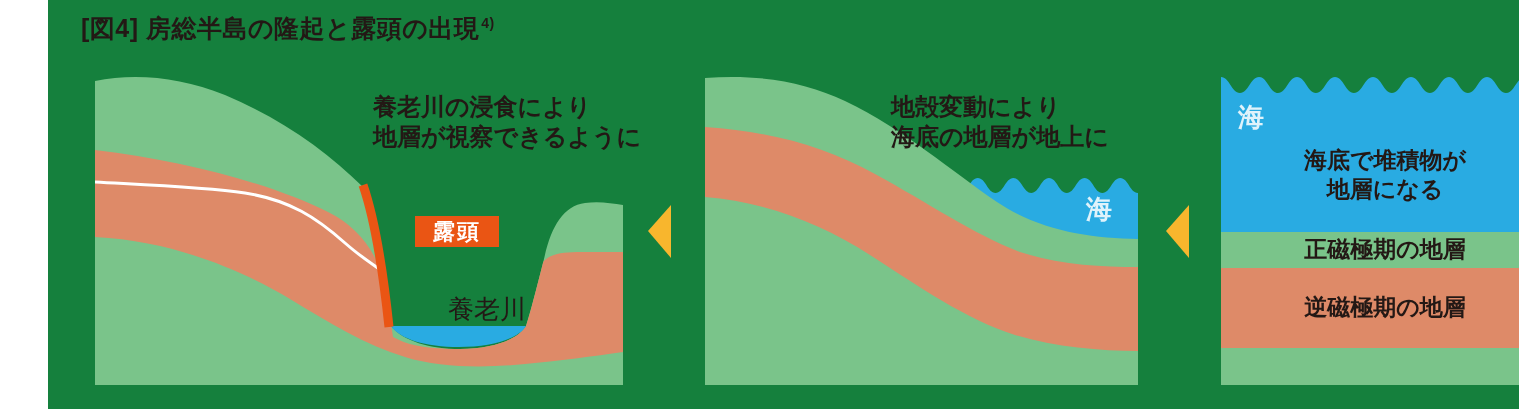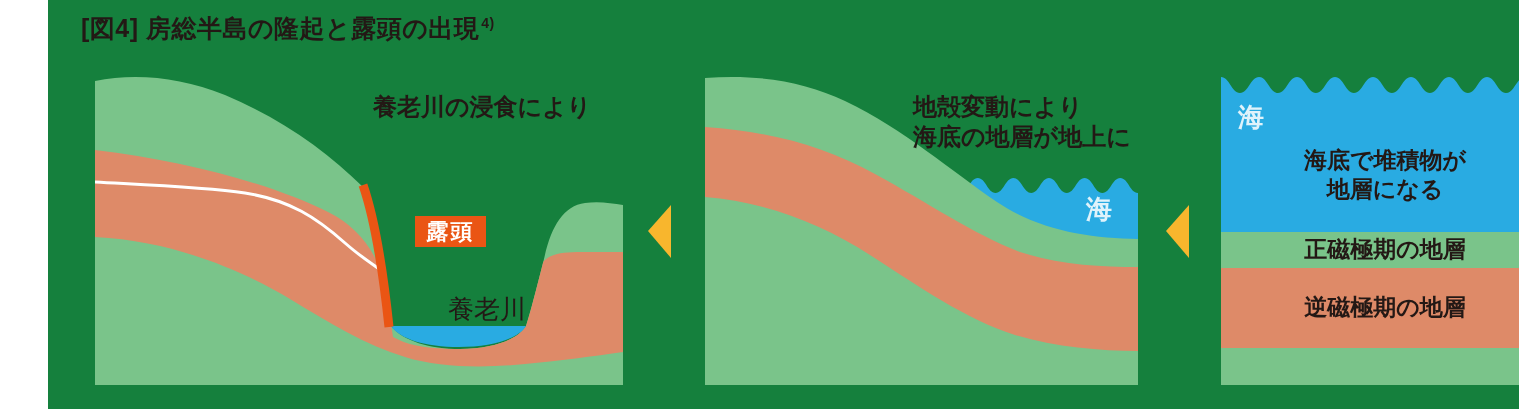--- a/index.html
+++ b/index.html
@@ -15,21 +15,21 @@
   .title{
     position:absolute;left:33px;top:12px;font-size:25px;font-weight:700;
     letter-spacing:0.5px;white-space:nowrap;
   }
   .title .sup{font-size:14px;vertical-align:super;font-weight:700;margin-left:2px;}
   .panel-svg{position:absolute;display:block;}
   .caption{
     position:absolute;font-size:24px;font-weight:700;line-height:30px;white-space:nowrap;
   }
   .badge{
-    position:absolute;left:367px;top:216px;width:71px;height:31px;
+    position:absolute;left:367px;top:216px;width:84px;height:31px;
     background:var(--outcrop-orange);color:var(--badge-text);
     font-size:22px;font-weight:700;display:flex;align-items:center;justify-content:center;
     letter-spacing:2px;
   }
   .river-label{position:absolute;left:400px;top:292px;font-size:26px;font-weight:400;white-space:nowrap;}
   .sea-label{position:absolute;font-size:26px;font-weight:700;color:rgba(255,255,255,.85);}
   .p3-text{position:absolute;left:1173px;width:328px;text-align:center;font-size:23px;font-weight:700;line-height:29px;}
   .arrow-left{
     position:absolute;width:0;height:0;
     border-top:26px solid transparent;border-bottom:27px solid transparent;
@@ -64,20 +64,21 @@
              C437 232 441 212 446 190 C452 179 466 177 486 177 L528 177
              L528 277 C500 281 462 286 430 289 C390 293 345 293 310 282
              C270 270 235 248 195 224 C148 196 80 166 0 162 Z" fill="var(--salmon)"></path>
     <path clip-path="url(#p1clip)" d="M0 107 C55 110 110 112 150 118 C195 125 222 143 250 168 C268 184 284 193 295 202" fill="none" stroke="var(--stratum-line-white)" stroke-width="3"></path>
     <path d="M296 251 L431 251 C424 263 398 272 364 272 C330 272 305 264 296 251 Z" fill="var(--sea-blue)"></path>
     <path d="M268 110 C277 136 287 186 294 252" fill="none" stroke="var(--outcrop-orange)" stroke-width="9"></path>
   </svg>
 
   <div class="caption" style="left:325px;top:92px">
     <div>養老川の浸食により</div>
+    <div>地層が視察できるように</div>
   </div>
   <div class="badge">露頭</div>
   <div class="river-label">養老川</div>
 
   <div class="arrow-left" style="left:600px;top:205px"></div>
 
   <svg class="panel-svg" style="left:657px;top:75px" width="433" height="310" viewBox="0 0 433 310">
     <defs>
       <clipPath id="p2clip">
         <path d="M0 3 C55 -1 100 7 140 26 C200 55 245 95 292 127 C335 156 385 163 433 164
@@ -90,21 +91,21 @@
              c8 0 9.8 -15 17.8 -15 c8 0 9.8 15 17.8 15
              c8 0 9.8 -15 17.8 -15 c8 0 9.8 15 17.8 15
              c8 0 9.8 -15 17.8 -15 c8 0 9.8 15 17.8 15
              L433 210 L255 210 Z" fill="var(--sea-blue)"></path>
     <path d="M0 3 C55 -1 100 7 140 26 C200 55 245 95 292 127 C335 156 385 163 433 164
              L433 310 L0 310 Z" fill="var(--green)"></path>
     <path clip-path="url(#p2clip)" d="M0 52 C70 57 120 72 170 99 C225 129 270 160 315 177 C355 190 395 192 433 192
              L433 276 C395 276 350 272 310 260 C260 244 215 212 165 180 C115 148 60 127 0 122 Z" fill="var(--salmon)"></path>
   </svg>
 
-  <div class="caption" style="left:865px;top:92px">
+  <div class="caption" style="left:843px;top:92px">
     <div>地殻変動により</div>
     <div>海底の地層が地上に</div>
   </div>
   <div class="sea-label" style="left:1038px;top:192px">海</div>
 
   <div class="arrow-left" style="left:1118px;top:205px"></div>
 
   <svg class="panel-svg" style="left:1173px;top:75px" width="304" height="310" viewBox="0 0 304 310">
     <path d="M0 2
              c8.4 0 10.6 16 19 16 c8.4 0 10.6 -16 19 -16

